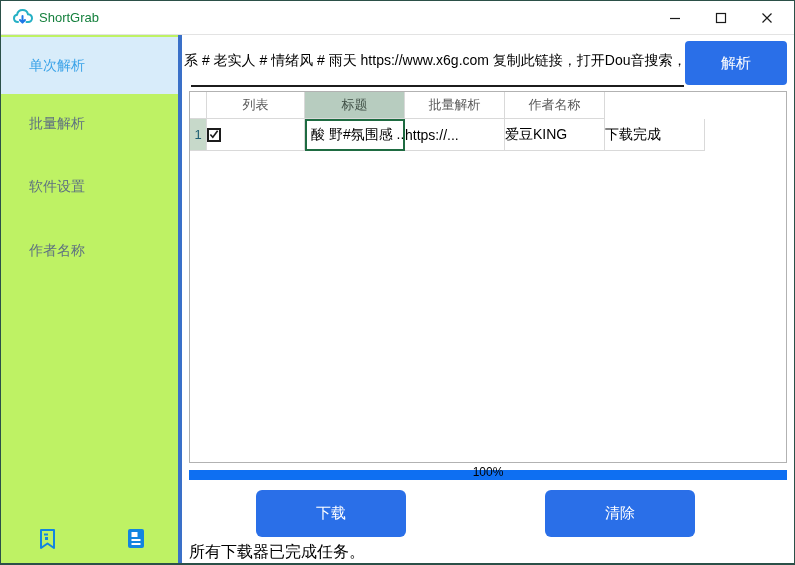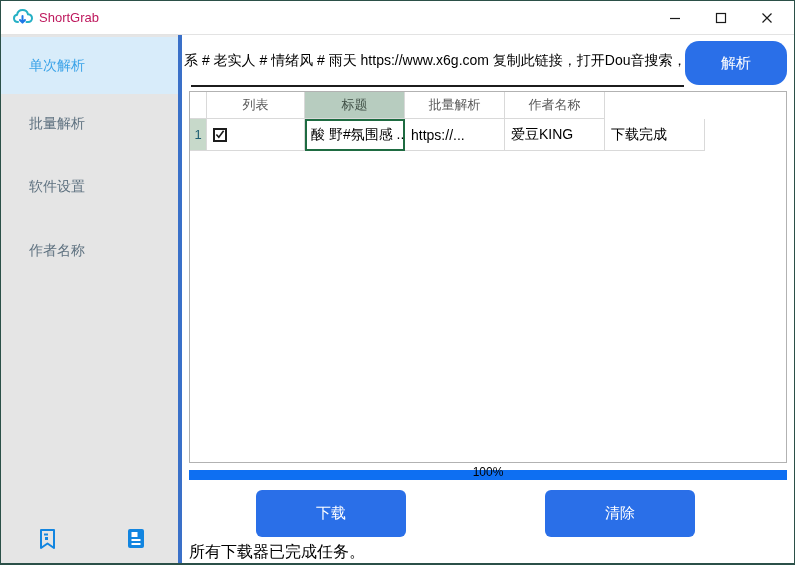--- a/index.html
+++ b/index.html
@@ -5,54 +5,54 @@
   * { margin:0; padding:0; box-sizing:border-box; }
   html,body { width:795px; height:565px; }
   body {
     font-family:"Liberation Sans","DejaVu Sans",sans-serif;
     background:#fff; position:relative; overflow:hidden;
     border:1px solid #2b5048; border-bottom:2px solid #2b5048;
   }
   
   .titlebar { position:absolute; left:0; top:0; width:100%; height:34px; background:#fff; border-bottom:1px solid #e3e3e3; }
   .logo { position:absolute; left:11px; top:6px; width:22px; height:22px; }
-  .apptitle { position:absolute; left:38px; top:0; height:40px; line-height:34px; font-size:13px; color:#be185d; }
+  .apptitle { position:absolute; left:38px; top:0; height:40px; line-height:34px; font-size:13px; color:#15803d; }
   .wincontrols { position:absolute; right:4px; top:0; height:34px; display:flex; }
   .winbtn { width:46px; height:34px; display:flex; align-items:center; justify-content:center; cursor:default; }
   .winbtn svg { display:block; }
   
-  .sidebar { position:absolute; left:0; top:34px; width:181px; height:531px; background:#e5e5e5;padding-left:48px; }
+  .sidebar { position:absolute; left:0; top:34px; width:181px; height:531px; background:#bef264;padding-left:48px; }
   .side-divider { position:absolute; right:0; top:0; width:4px; height:100%; background:#3a70c8; }
   .side-item { position:absolute; left:0; width:177px; height:44px; line-height:44px; padding-left:28px; font-size:14px; color:#5f7280; cursor:pointer; }
   .side-item.active { height:57px; line-height:57px; background:#d8ecfa; color:#3ba3e8; }
   .item-0 { top:2px; }
   .item-1 { top:66px; }
   .item-2 { top:129px; }
   .item-3 { top:193px; }
   .side-icons { position:absolute; left:0; bottom:8px; width:177px; height:30px; }
   .sicon { position:absolute; top:0; cursor:pointer; }
   .sicon-1 { left:38px; }
   .sicon-2 { left:126px; }
   
   .input-text { position:absolute; left:183px; top:51px; width:500px; height:20px; font-size:14px; color:#000; white-space:nowrap; overflow:hidden; }
   .input-underline { position:absolute; left:190px; top:84px; width:493px; height:2px; background:#1c1c1c; }
-  .btn { background:#2a6fe8; color:#fff; border:none; border-radius:14px; font-size:15px; font-family:inherit; cursor:pointer; text-align:center; }
+  .btn { background:#2a6fe8; color:#fff; border:none; border-radius:4px; font-size:15px; font-family:inherit; cursor:pointer; text-align:center; }
   .parse-btn { position:absolute; left:684px; top:40px; width:102px; height:44px; }
   
   .table-panel { position:absolute; left:188px; top:90px; width:598px; height:372px; background:#fff; border:1px solid #b2b2b2; }
   .thead { position:absolute; left:0; top:0; height:27px; display:flex; }
   .th { height:27px; border-right:1px solid #d9d9d9; border-bottom:1px solid #d9d9d9; font-size:13px; color:#5a5a5a; display:flex; align-items:center; justify-content:center; background:#fff; }
   .th.corner { width:17px; }
   .th.c-list { width:98px; }
   .th.c-title { width:100px; background:#b7ccbf; color:#3f4f45; }
   .th.c-link { width:100px; }
   .th.c-author { width:100px; }
   .th.c-status { width:100px; }
   .trow { position:absolute; left:0; top:27px; height:32px; display:flex; }
-  .td { height:32px; border-right:1px solid #d9d9d9; border-bottom:1px solid #d9d9d9; font-size:14px; color:#000; display:flex; align-items:center; padding-left:6px; overflow:hidden; white-space:nowrap; }
+  .td { height:32px; border-right:1px solid #d9d9d9; border-bottom:1px solid #d9d9d9; font-size:14px; color:#000; display:flex; align-items:center; overflow:hidden; white-space:nowrap; }
   .td.rowhead { width:17px; background:#c7d9ca; color:#1f5f73; font-size:13px; justify-content:center; padding-left:0; }
   .td.c-list { width:98px; }
   .td.c-title { width:100px; border:2px solid #1e6b41; padding-left:4px; }
   .td.c-link { width:100px; }
   .td.c-author { width:100px; }
   .td.c-status { width:100px; }
   .checkbox { width:14px; height:14px; border:2px solid #1c1c1c; background:#fff; display:flex; align-items:center; justify-content:center; cursor:pointer; }
   
   .progress { position:absolute; left:188px; top:469px; width:598px; height:10px; background:#0e6ff2; }
   .progress-label { position:absolute; left:188px; top:464px; width:598px; text-align:center; font-size:12px; color:#000; }

